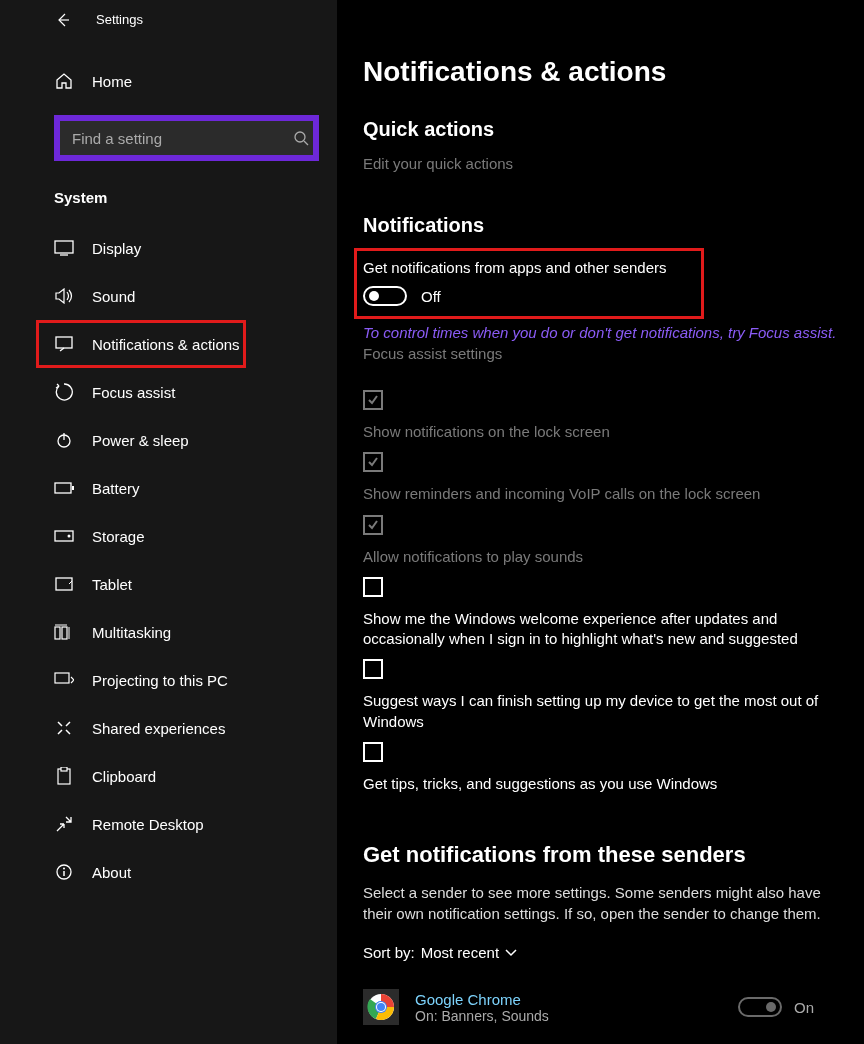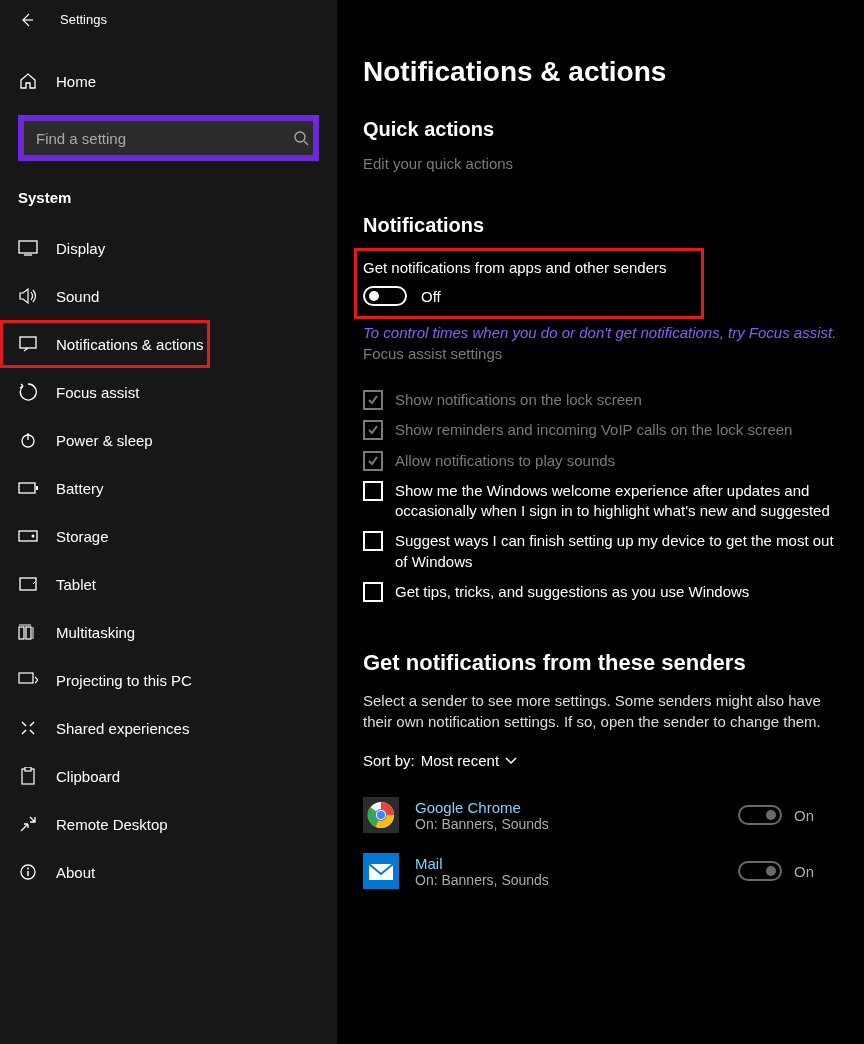--- a/index.html
+++ b/index.html
@@ -11,20 +11,21 @@
     width: 864px;
     height: 1044px;
     overflow: hidden;
     display: flex;
   }
   .sidebar {
     width: 337px;
     background: #171717;
     padding-top: 8px;
     flex-shrink: 0;
+    padding-left: 36px;
   }
   .titlebar {
     display: flex;
     align-items: center;
     padding: 4px 0 16px 20px;
     gap: 26px;
   }
   .titlebar .back { width: 14px; height: 14px; }
   .titlebar .title { font-size: 13px; color: #fff; }
   .home-row {
@@ -98,21 +99,21 @@
     flex-shrink: 0;
   }
   .toggle .knob {
     width: 10px; height: 10px; background: #fff; border-radius: 50%;
     position: absolute; top: 3px; left: 4px;
   }
   .toggle.on .knob { left: auto; right: 4px; }
   .toggle.dim { border-color: #6a6a6a; }
   .toggle.dim .knob { background: #6a6a6a; }
   .after-toggle { color: #8b5cf6; margin-top: 4px; margin-bottom: 2px; line-height:1.4;font-style:italic; }
-  .check-row { display: flex; align-items: flex-start; gap: 12px; margin: 10px 0; }
+  .check-row { display: flex; align-items: flex-start; gap: 12px; margin: 10px 0; flex-direction: column; }
   .checkbox {
     width: 20px; height: 20px; border: 2px solid #fff; flex-shrink: 0;
     display: flex; align-items: center; justify-content: center;
   }
   .checkbox.disabled { border-color: #7a7a7a; }
   .check-row .clabel { flex: 1; line-height: 1.35; }
   .check-row .clabel.disabled { color: #7a7a7a; }
   .spacer { height: 30px; }
   .sort-row { margin: 20px 0 18px 0; display: flex; align-items: center; gap: 6px; }
   .sender-row {

